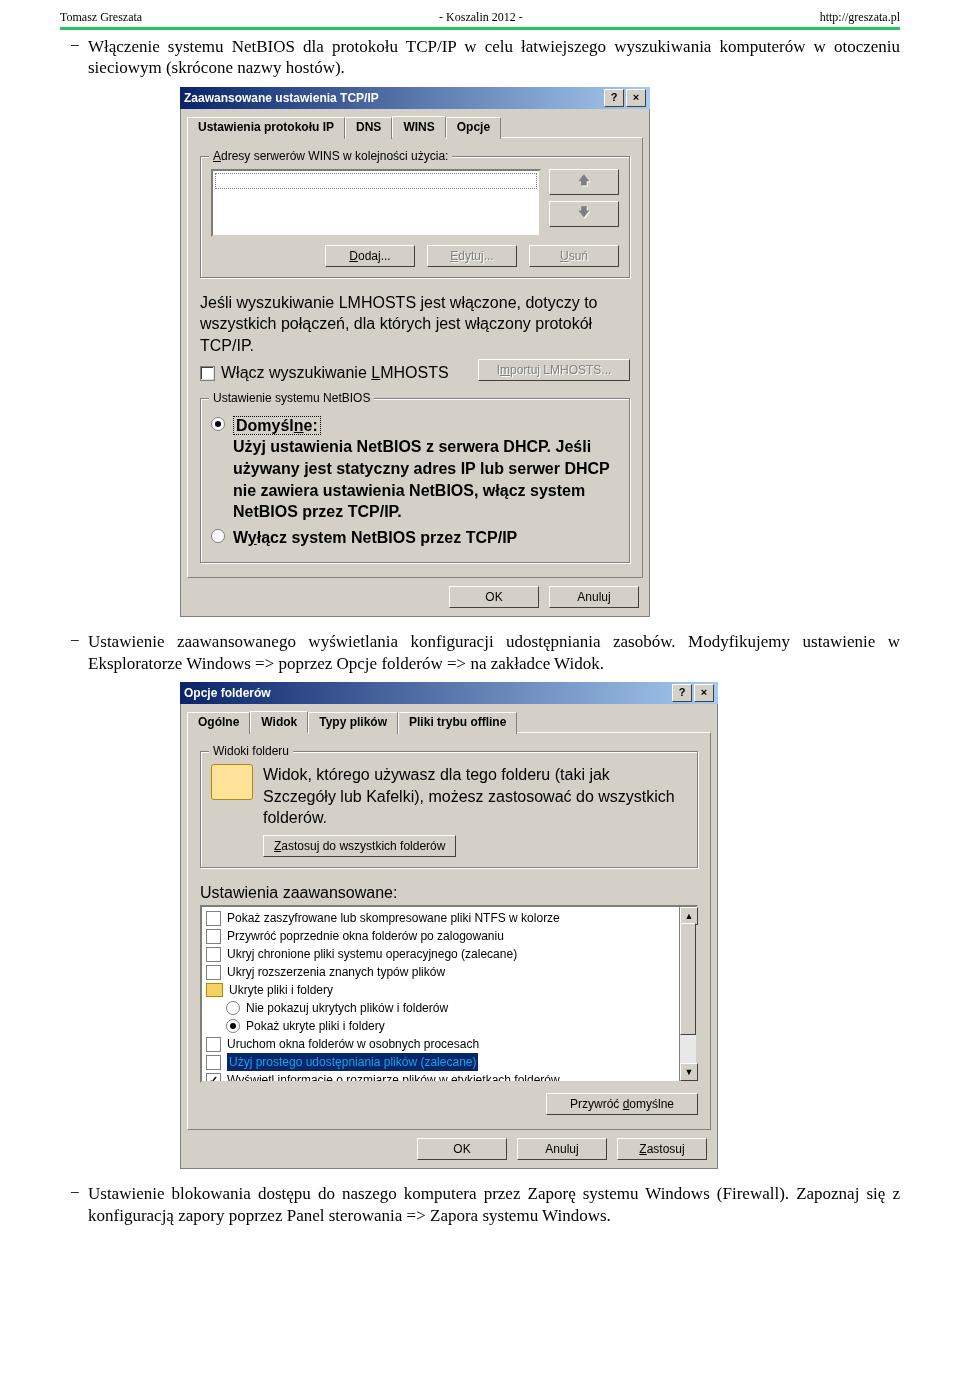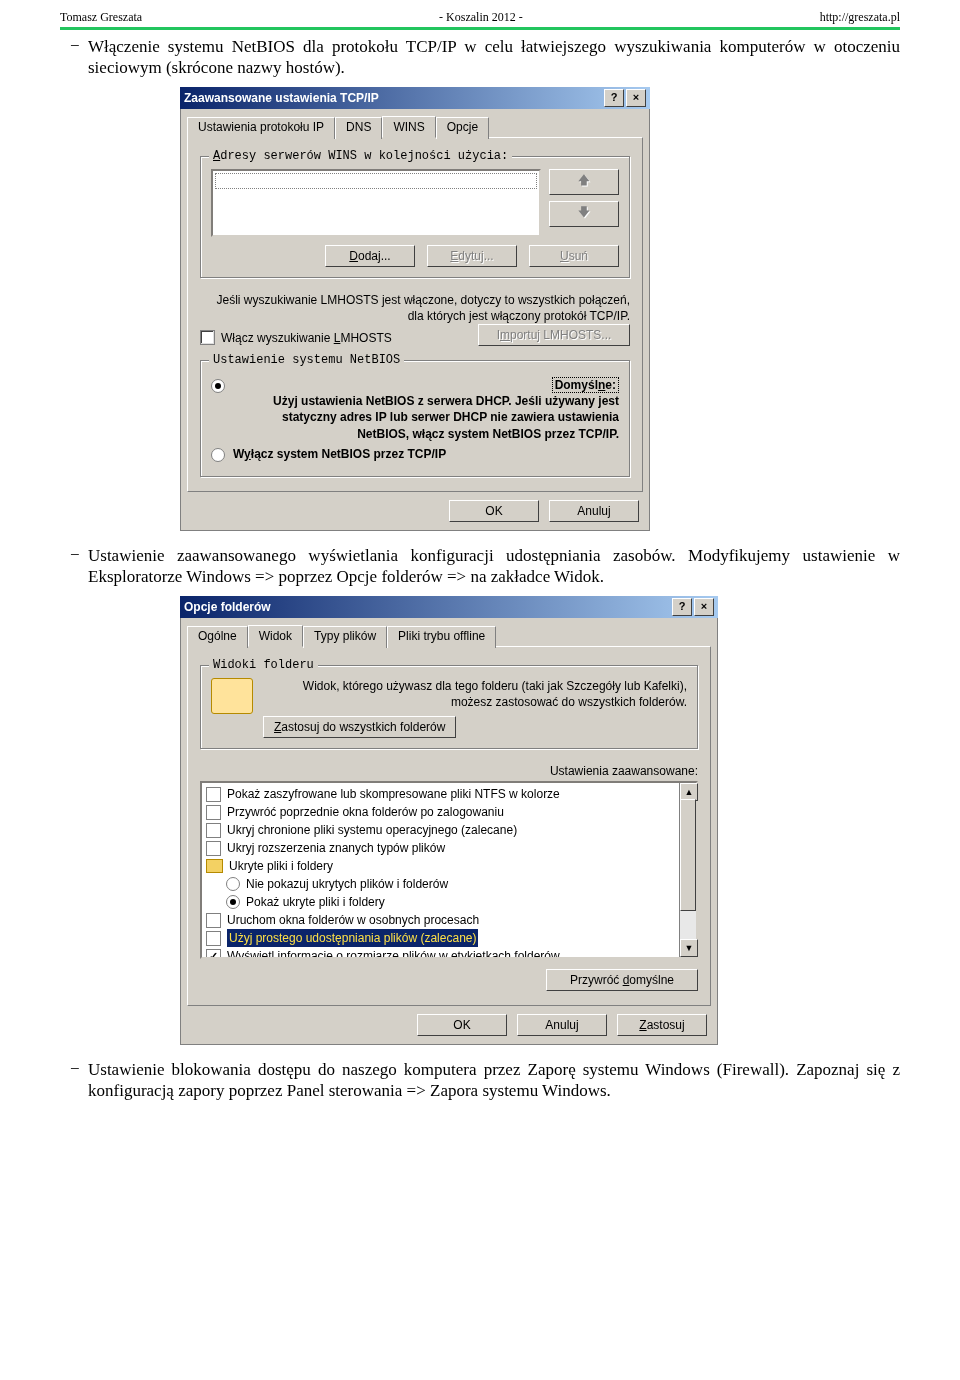--- a/index.html
+++ b/index.html
@@ -14,53 +14,53 @@
   .header { display:flex; justify-content:space-between; font-size:12px; border-bottom:3px solid #22c55e; padding-bottom:2px; margin-bottom:6px;}
   .header span { }
   .bullet-row { display:flex; align-items:flex-start; margin:6px 0 6px 10px; }
   .bullet-dash { width:18px; flex:0 0 18px; }
   .bullet-text { flex:1; text-align:justify; line-height:1.25;}
   .dialog { width:470px; margin: 8px 0 8px 120px; font-family:"Tahoma","MS Sans Serif",Arial,sans-serif; font-size:12px; color:#000; }
   .titlebar { background: linear-gradient(to right,#0a246a,#a6caf0); color:#fff; height:22px; display:flex; align-items:center; padding:0 4px; font-weight:bold; font-size:12px;}
   .titlebar .t-text{flex:1;}
   .tbtn { background:#d4d0c8; border:1px solid #fff; border-right-color:#404040; border-bottom-color:#404040; width:18px; height:16px; margin-left:2px; text-align:center; line-height:14px; font-weight:bold; font-family:sans-serif; font-size:11px; color:#000;}
   .dialog-body { background:#d4d0c8; border:1px solid #808080; border-top:none; padding:6px; }
-  .tabstrip { display:flex; position:relative; z-index:2; }
+  .tabstrip { display:flex; position:relative; z-index:2;font-weight:bold; }
   .tab { background:#d4d0c8; border:1px solid #fff; border-right:1px solid #808080; border-bottom:none; padding:3px 10px 3px 10px; margin-right:0px; font-size:12px; position:relative; top:1px;}
   .tab.inactive { background:#d4d0c8; border-top:1px solid #fff; border-left:1px solid #fff; border-right:1px solid #808080; top:2px; padding-top:2px; padding-bottom:2px;}
   .tab.active { border-bottom:1px solid #d4d0c8; z-index:3;}
   .tabpanel { border:1px solid #fff; border-right:1px solid #808080; border-bottom:1px solid #808080; background:#d4d0c8; padding:12px 12px 14px 12px; position:relative; }
   .groupbox { border:1px solid #808080; box-shadow: inset 1px 1px 0 #fff, 1px 1px 0 #fff; padding:12px 10px 10px 10px; margin-top:6px; position:relative;}
-  .groupbox .legend { position:absolute; top:-8px; left:8px; background:#d4d0c8; padding:0 4px; font-size:12px;font-family:Liberation Mono, monospace;}
+  .groupbox .legend { position:absolute; top:-8px; left:8px; background:#d4d0c8; padding:0 4px; font-size:12px;}
   .sunken { background:#fff; border:2px inset #d4d0c8; }
   .listbox { height:64px; }
   .dotted-sel { border:1px dotted #808080; height:14px; margin:2px;}
   .updown { display:flex; flex-direction:column; gap:6px; margin-left:8px; }
   .winbtn { background:#d4d0c8; border:1px solid #fff; border-right:1px solid #404040; border-bottom:1px solid #404040; padding:3px 10px; min-width:68px; text-align:center; font-size:12px; }
   .winbtn.disabled { color:#808080; text-shadow:1px 1px 0 #fff;}
   .sqbtn { width:26px; height:24px; padding:0; display:flex; align-items:center; justify-content:center;}
   .btnrow { display:flex; justify-content:flex-end; gap:12px; margin-top:8px;}
-  .plain { font-size:12px; line-height:1.35;text-align:right; }
+  .plain { font-size:16px; line-height:1.35; }
   .checkbox-row { display:flex; align-items:center; gap:6px; margin-top:6px;}
   .checkbox-box { width:13px; height:13px; background:#fff; border:1px solid #808080; box-shadow: inset -1px -1px 0 #dfdfdf, inset 1px 1px 0 #404040;}
   .radio-row{display:flex; align-items:flex-start; gap:8px; margin:4px 0;font-weight:bold;}
   .radio{width:12px;height:12px;border-radius:50%;background:#fff;border:1px solid #808080;display:flex;align-items:center;justify-content:center;flex:0 0 12px;margin-top:2px;}
   .radio .dot{width:6px;height:6px;border-radius:50%;background:#000;}
   .dotted-focus{border:1px dotted #000;padding:0 2px;}
   .footer-btns{display:flex;justify-content:flex-end;gap:10px;padding:8px 4px 2px 4px;}
   
   .treebox{height:170px;overflow:hidden;padding:2px 4px;}
   .tree-item{display:flex;align-items:center;gap:6px;font-size:12px;line-height:18px;white-space:nowrap;}
   .tree-item.indent1{padding-left:20px;}
   .chk{width:13px;height:13px;border:1px solid #808080;background:#fff;display:flex;align-items:center;justify-content:center;font-size:11px;line-height:11px;flex:0 0 13px;}
   .chk.checked::after{content:"✓";color:#000;font-weight:bold;font-size:11px;}
   .rad{width:12px;height:12px;border-radius:50%;border:1px solid #808080;background:#fff;display:flex;align-items:center;justify-content:center;flex:0 0 12px;}
   .rad.sel::after{content:"";width:6px;height:6px;border-radius:50%;background:#000;display:block;}
   .folder-ico{width:15px;height:12px;background:#f3d163;border:1px solid #b58a00;flex:0 0 15px;}
-  .sel-row{background:#0a246a;color:#fde047;padding:0 2px;}
+  .sel-row{background:#0a246a;color:#0ea5e9;padding:0 2px;}
   .scrolltrack{width:16px;background:#e8e8e8;border-left:1px solid #808080;position:relative;}
   .scrollbtn{width:16px;height:16px;background:#d4d0c8;border:1px solid #fff;border-right-color:#404040;border-bottom-color:#404040;position:absolute;left:0;display:flex;align-items:center;justify-content:center;font-size:9px;}
   .scrollthumb{width:14px;background:#d4d0c8;border:1px solid #fff;border-right-color:#404040;border-bottom-color:#404040;position:absolute;left:0;}
   .hrow{display:flex;}
   .hrow .treebox{flex:1;}
   .img-ico{width:40px;height:34px;background:#ffe39b;border:1px solid #b58a00;border-radius:3px;flex:0 0 40px;}
   u{text-decoration:underline;}
 </style>
 </head>
 <body>

